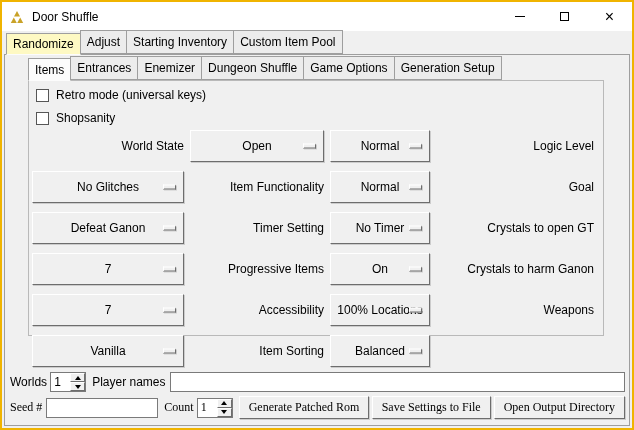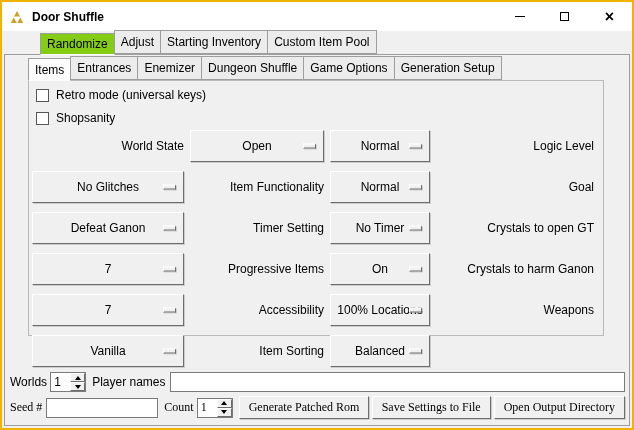--- a/index.html
+++ b/index.html
@@ -4,39 +4,39 @@
 <style>
   * { box-sizing: border-box; }
   html,body { margin:0; padding:0; background:#ffffff; }
   body { font-family:"Liberation Sans","DejaVu Sans",sans-serif; color:#000; }
 
   .window { position:relative; width:634px; height:430px; border:2px solid #f0b400;
             background:#f0f0f0; overflow:hidden; }
 
   
   .titlebar { position:absolute; top:0; left:0; right:0; height:29px; background:#ffffff;
-              display:flex; align-items:center; padding-left:7px;font-weight:bold; }
+              display:flex; align-items:center; padding-left:7px; }
   .app-icon { width:16px; height:16px; margin-right:7px; flex:0 0 auto; }
   .title-text { font-size:12px; }
   .win-controls { position:absolute; right:0; top:0; height:29px; display:flex; }
   .winbtn { width:45px; height:29px; display:flex; align-items:center; justify-content:center;
             cursor:pointer; }
   .glyph-min { width:10px; height:1px; background:#000; }
   .glyph-max { width:9px; height:9px; border:1px solid #000; }
   .glyph-close { font-size:16px; line-height:1; }
 
   
   .tabbar { display:flex; align-items:flex-end; }
   .outer-tabs { position:absolute; top:31px; left:4px; height:22px; z-index:3; }
   .tab { font-size:12px; padding:0 6px; display:flex; align-items:center; background:#ececec;
          border:1px solid #9e9e9e; height:24px; margin-left:-1px; margin-bottom:1px;
          white-space:nowrap; cursor:pointer; }
   .tab:first-child { margin-left:0; }
-  .outer-tabs .tab.selected { background:#84cc16; height:22px; margin-bottom:0;
-         border-bottom:1px solid #fcfcfc; position:relative; z-index:4;margin-left:34px; }
+  .outer-tabs .tab.selected { background:#fef9c3; height:22px; margin-bottom:0;
+         border-bottom:1px solid #fcfcfc; position:relative; z-index:4; }
 
   
   .outer-frame { position:absolute; top:52px; left:2px; right:2px; bottom:2px;
                  border:1px solid #9e9e9e; background:#f0f0f0; }
 
   
   .inner-tabs { position:absolute; top:3px; left:23px; height:23px; z-index:3; }
   .inner-tabs .tab.selected { background:#fcfcfc; height:23px; margin-bottom:0;
          border-bottom:1px solid #fcfcfc; position:relative; z-index:4; }
   .inner-frame { position:absolute; left:23px; top:25px; width:576px; height:256px;

